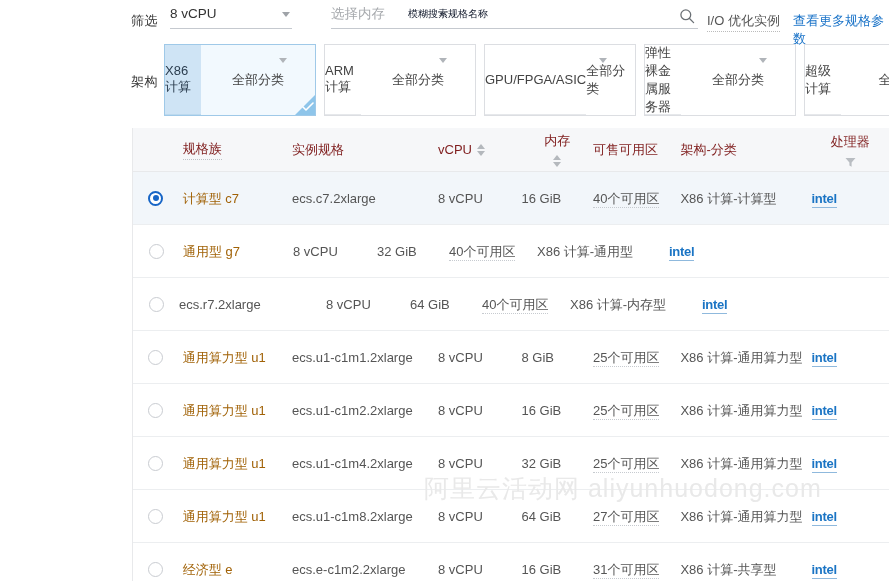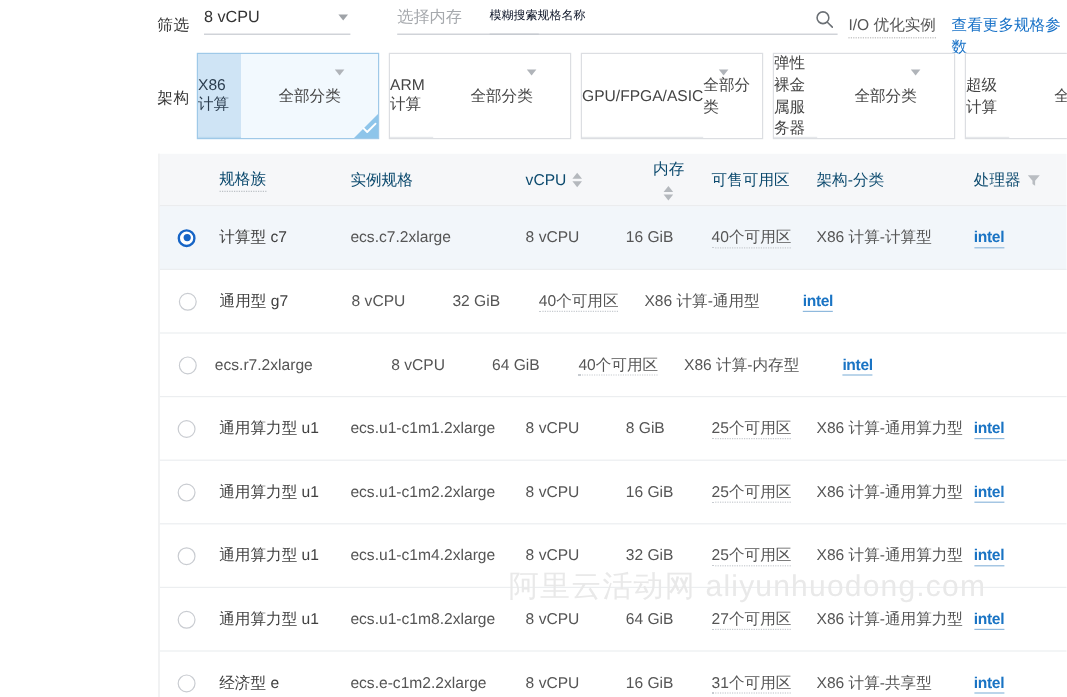--- a/index.html
+++ b/index.html
@@ -193,35 +193,35 @@
   }
   .trow.selected { background: #f2f6fa; }
 
   .c-radio { width: 46px; display: flex; justify-content: center; align-items: center; }
   .c-family{ width: 110px; padding-left: 4px; }
   .c-spec  { width: 147px; }
   .c-vcpu  { width: 84px; }
   .c-mem   { width: 72px; flex-direction: column; }
   .c-zone  { width: 88px; }
   .c-arch  { width: 132px; }
-  .c-proc  { width: 78px; }
+  .c-proc  { width: 78px; flex-direction: column; }
 
   .th {
     font-size: 13px;
-    color: #0c4a6e;
+    color: #7f1d1d;
     display: flex;
     align-items: center;
     gap: 5px;
   }
   .th .label { white-space: nowrap; }
   .th.dotted .label {
     border-bottom: 1px dotted #bcc0c5;
     padding-bottom: 1px;
   }
-  .td { font-size: 13px; color: #404040; white-space: nowrap; }
+  .td { font-size: 13px; color: #a16207; white-space: nowrap; }
   .td.zone {
     border-bottom: 1px dotted #c7cbd0;
     display: inline-block;
     padding-bottom: 1px;
     line-height: 15px;
   }
   .td.sub { color: #555; }
 
   .radio {
     width: 15px; height: 15px;

